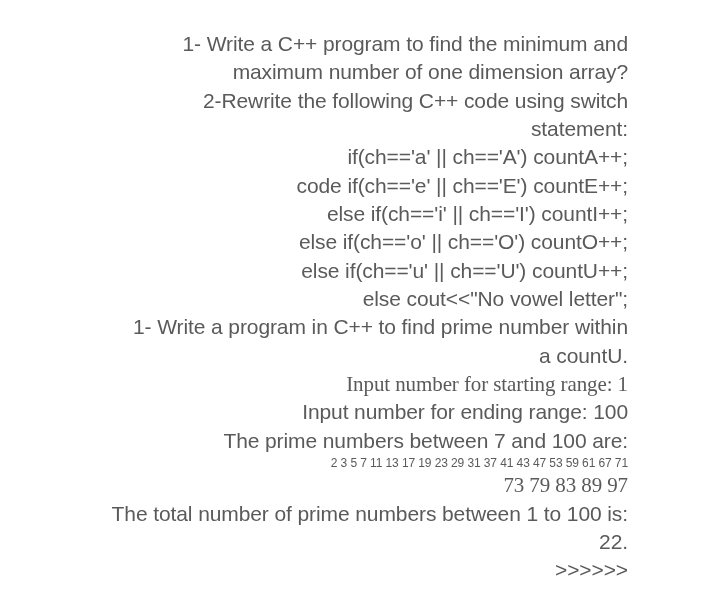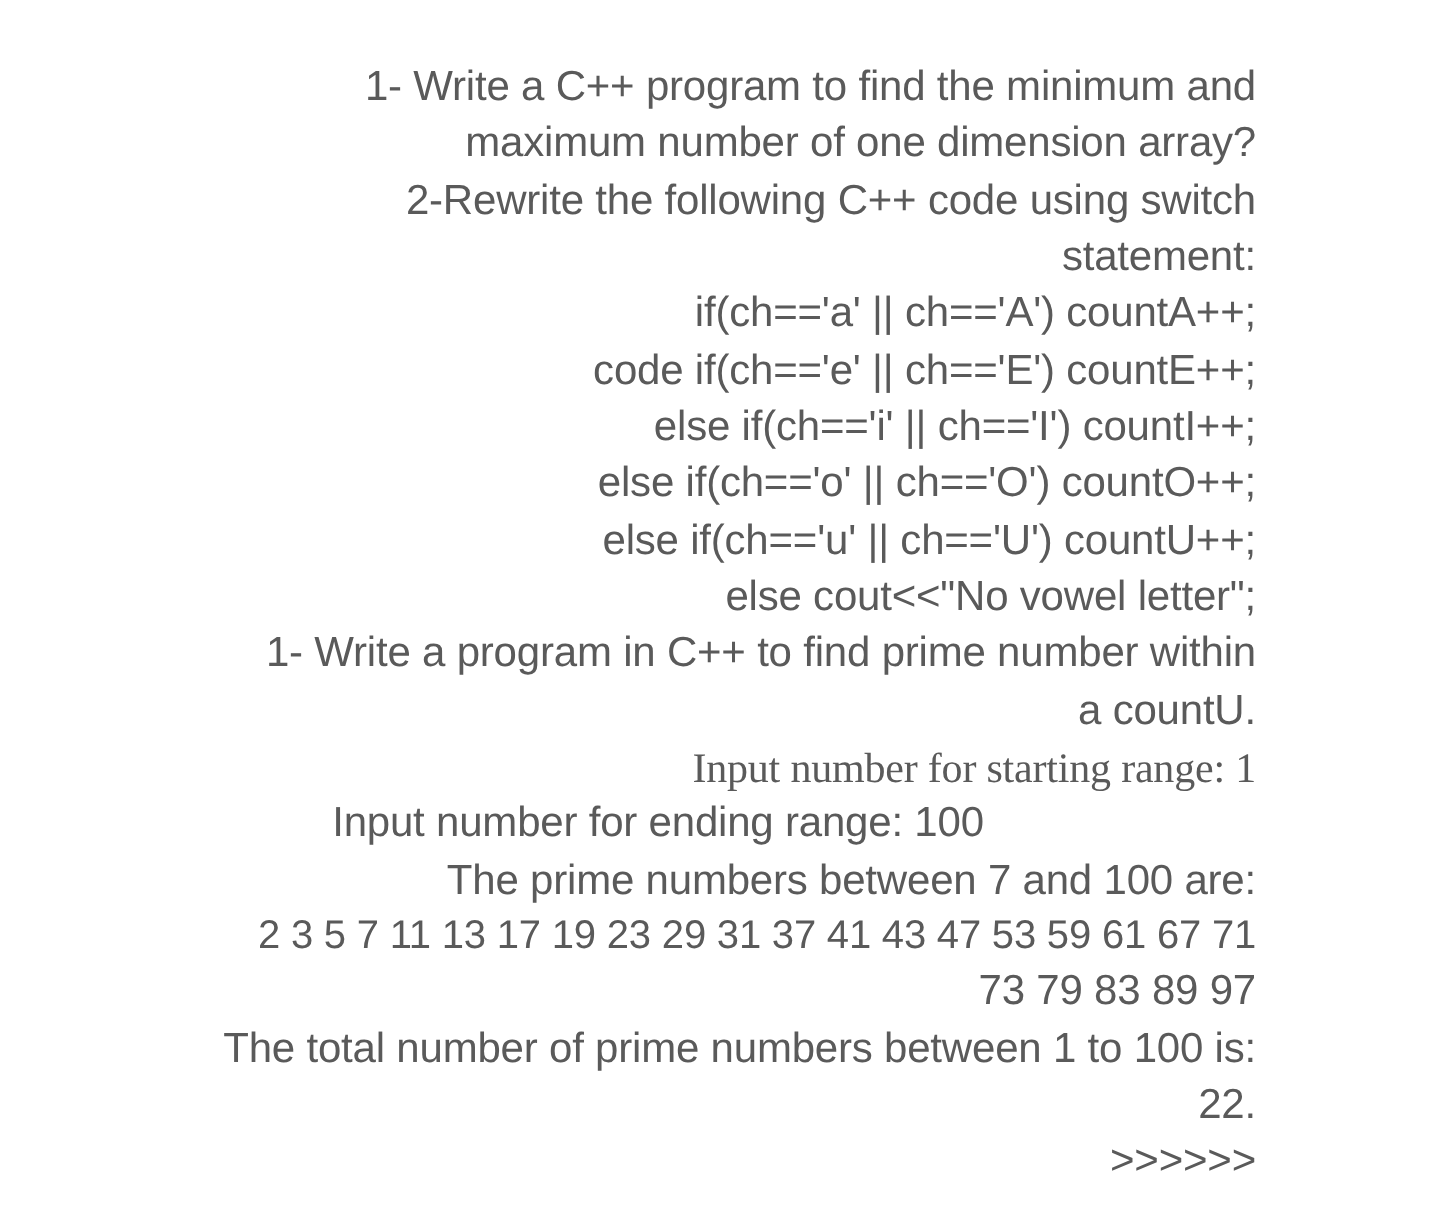--- a/index.html
+++ b/index.html
@@ -26,24 +26,24 @@
       white-space: nowrap;
     }
     .q1-line1 { padding-right: 60px; }
     .q1-line2 { padding-right: 60px; }
     .q2-line1 { padding-right: 60px; }
     .q2-line2 { padding-right: 60px; }
     .code { padding-right: 60px; }
     .q3-line1 { padding-right: 60px; }
     .q3-line2 { padding-right: 60px; }
     .input1 { padding-right: 60px; font-family: Liberation Serif, serif; }
-    .input2 { padding-right: 60px; text-align: center; }
+    .input2 { padding-right: 60px; }
     .between { padding-right: 60px; }
-    .primes1 { padding-right: 60px; font-size: 20px; text-align: right; }
-    .primes2 { padding-right: 60px; }
+    .primes1 { padding-right: 60px; font-size: 12px; text-align: right; }
+    .primes2 { padding-right: 60px; font-family: Liberation Serif, serif; }
     .total { padding-right: 60px; }
     .count { padding-right: 60px; }
     .arrows { padding-right: 60px; }
   </style>
 </head>
 <body>
 
 <div class="line q1-line1">1-  Write a C++ program to find the minimum and</div>
 <div class="line q1-line2">maximum number of one dimension array?</div>
 <div class="line q2-line1">2-Rewrite the following C++ code using switch</div>

